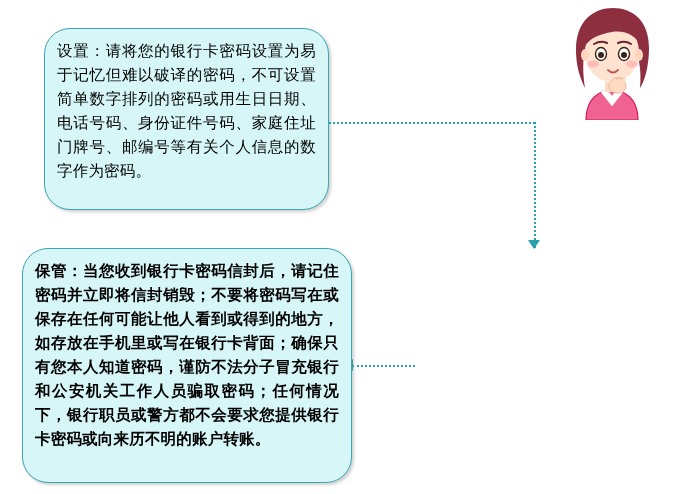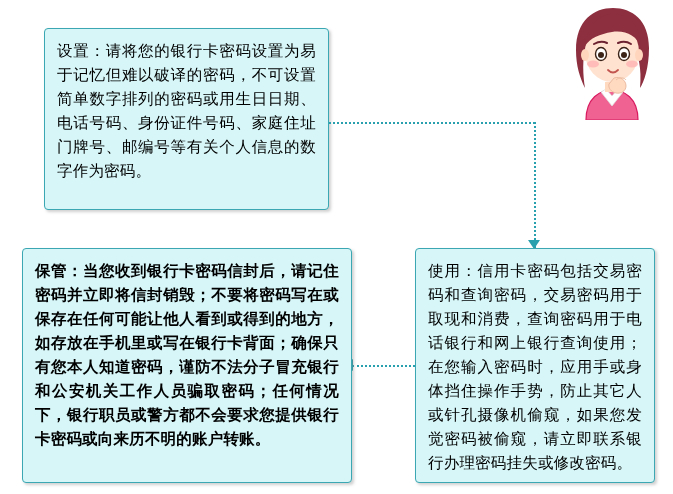--- a/index.html
+++ b/index.html
@@ -16,21 +16,21 @@
   #canvas {
     position: relative;
     width: 673px;
     height: 494px;
   }
   .box {
     position: absolute;
     box-sizing: border-box;
     background: #d6f6f8;
     border: 1.5px solid #3aa7b3;
-    border-radius: 4px;
+    border-radius: 26px;
     box-shadow: 2px 2px 3px rgba(120,120,120,0.35);
     padding: 10px 12px 8px 12px;
     color: #000000;
     font-size: 15.5px;
     line-height: 1.55;
     letter-spacing: 0.2px;
     text-align: justify;
   }
   #box-setting {
     left: 44px;
@@ -115,23 +115,20 @@
 <div id="canvas">
 
   <div class="box" id="box-setting">
     <span>设置：请将您的银行卡密码设置为易于记忆但难以破译的密码，不可设置简单数字排列的密码或用生日日期、电话号码、身份证件号码、家庭住址门牌号、邮编号等有关个人信息的数字作为密码。</span>
   </div>
 
   <div class="conn" id="conn-setting-right"></div>
   <div class="conn-v" id="conn-setting-down"></div>
   <div id="arrow-usage-top"></div>
 
-  <div class="box" id="box-usage">
-    <span>使用：信用卡密码包括交易密码和查询密码，交易密码用于取现和消费，查询密码用于电话银行和网上银行查询使用；在您输入密码时，应用手或身体挡住操作手势，防止其它人或针孔摄像机偷窥，如果您发觉密码被偷窥，请立即联系银行办理密码挂失或修改密码。</span>
-  </div>
 
   <div class="conn" id="conn-usage-keeping"></div>
   <div id="arrow-keeping-right"></div>
 
   <div class="box" id="box-keeping">
     <span>保管：当您收到银行卡密码信封后，请记住密码并立即将信封销毁；不要将密码写在或保存在任何可能让他人看到或得到的地方，如存放在手机里或写在银行卡背面；确保只有您本人知道密码，谨防不法分子冒充银行和公安机关工作人员骗取密码；任何情况下，银行职员或警方都不会要求您提供银行卡密码或向来历不明的账户转账。</span>
   </div>
 
   <svg id="character" viewBox="0 0 112 118" aria-hidden="true">
 

